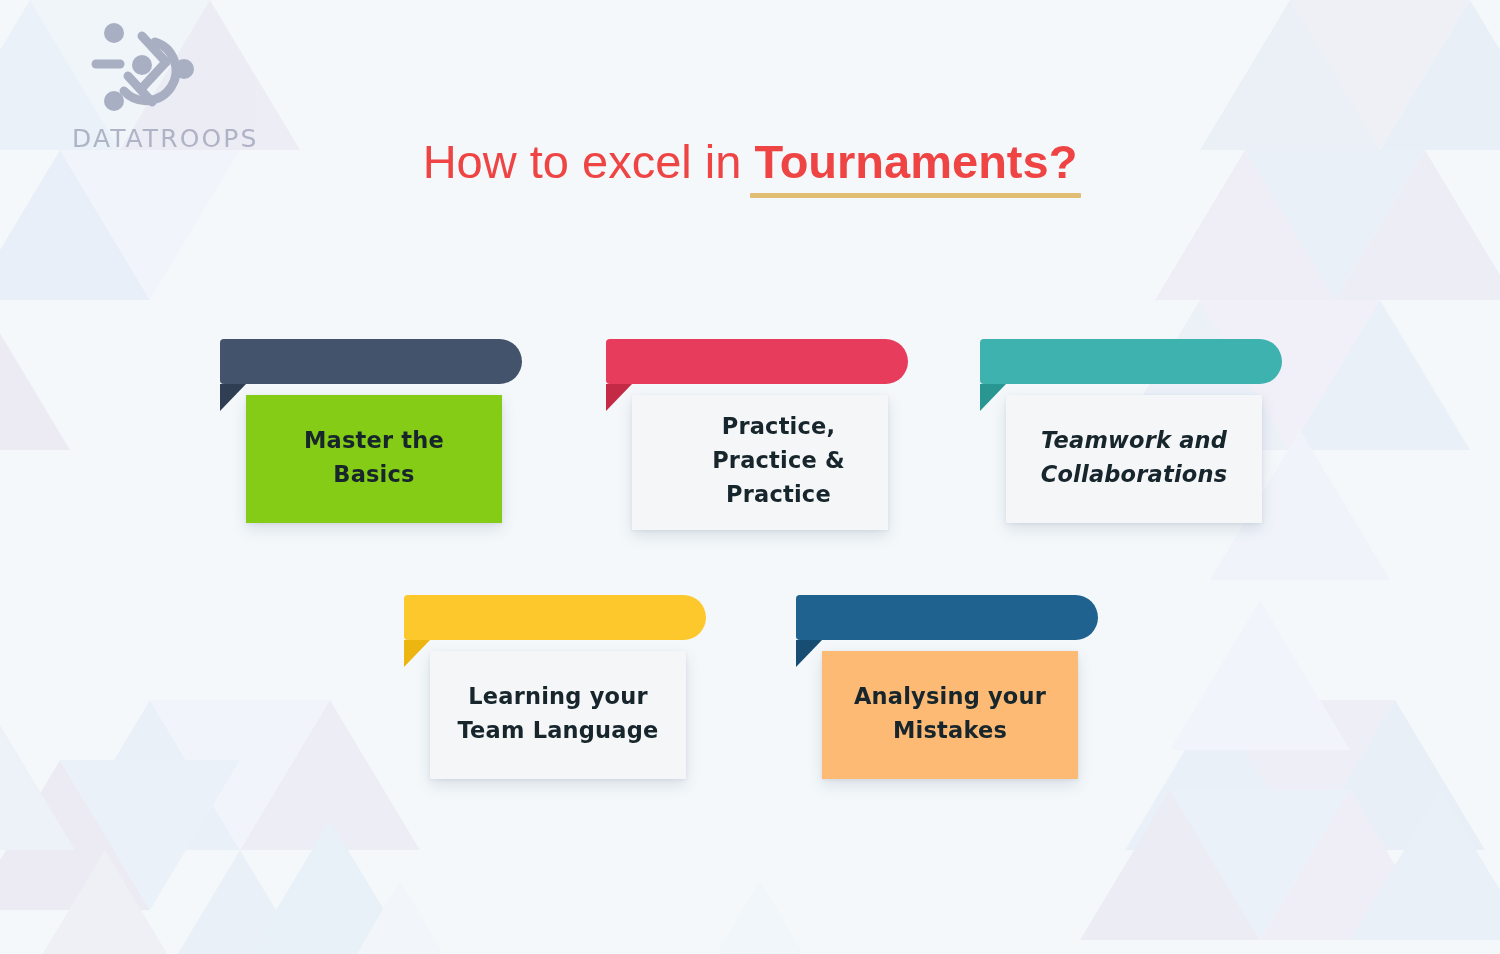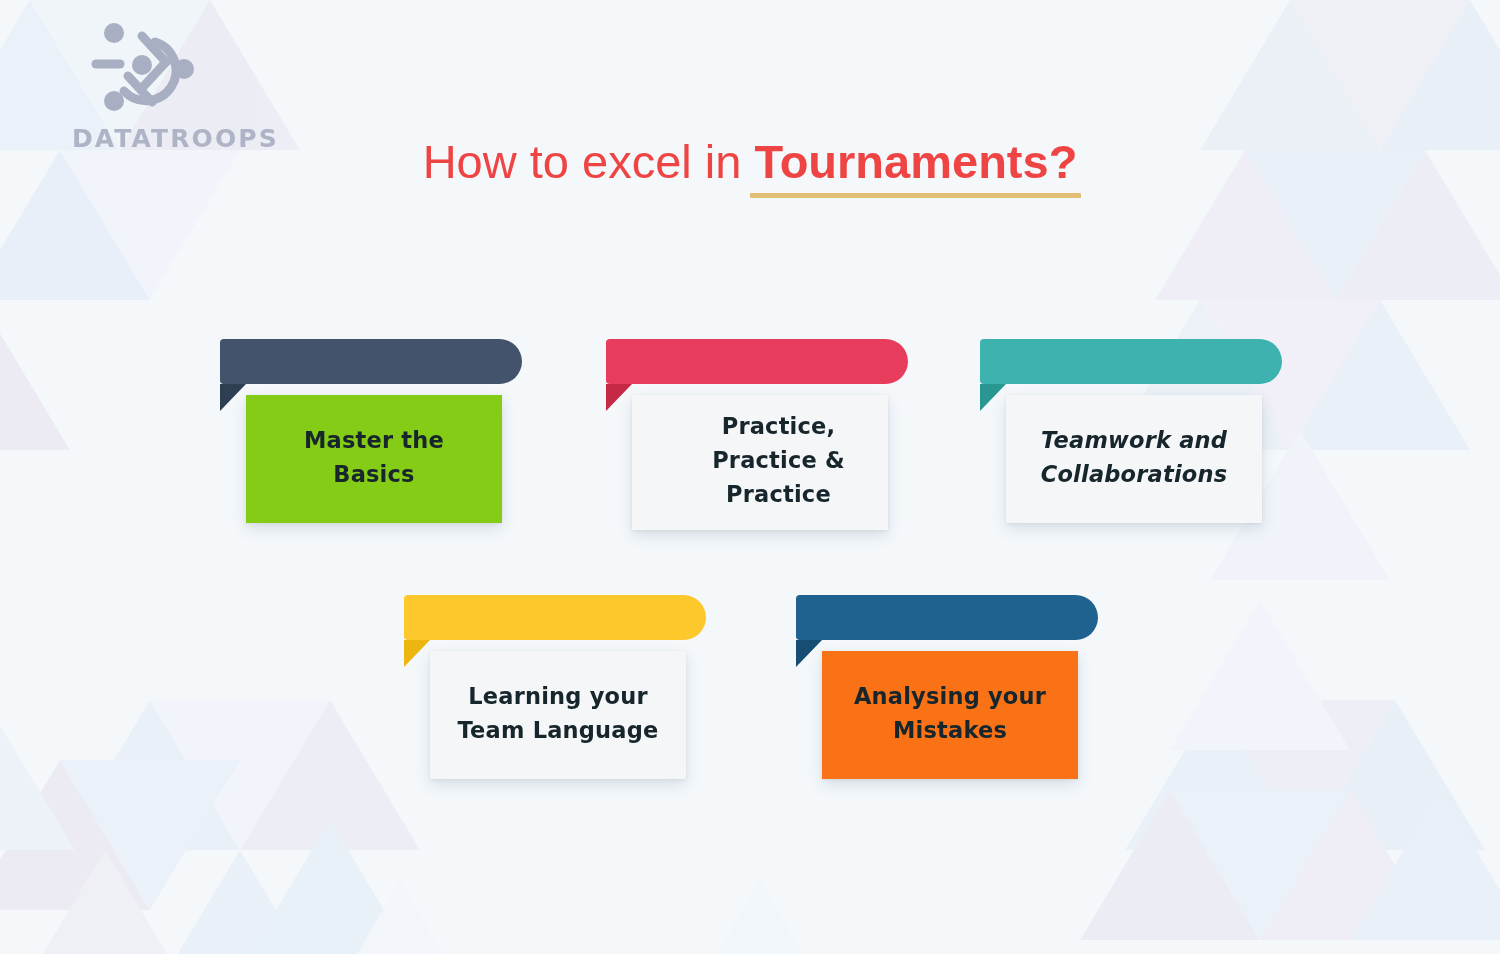--- a/index.html
+++ b/index.html
@@ -27,21 +27,21 @@
   #logo-block {
     position:absolute;
     left:72px; top:22px;
     z-index:3;
     width:230px;
   }
   #logo-mark { display:block; margin-left:8px; }
   #logo-wordmark {
     margin-top:4px;
     font-size:25px;
-    font-weight:bold;
+    font-weight:normal;
     letter-spacing:2.1px;
     color:#aeb4c6;
     font-family:"DejaVu Sans", sans-serif;
     white-space:nowrap;
   }
 
   
   #title {
     position:absolute;
     top:134px; left:0; right:0;
@@ -230,18 +230,18 @@
     <div class="card-body" style="background: rgb(245, 246, 247);">
       <div class="card-title" style="color: rgb(23, 38, 44);">Learning your<br>Team Language</div>
     </div>
   </div>
 
   <div class="card" style="left:784px; top:595px;">
     <div class="ribbon-wrap">
       <div class="ribbon" style="background: rgb(31, 98, 143);"></div>
       <div class="ribbon-fold" style="border-color: transparent transparent transparent rgb(23, 77, 114);"></div>
     </div>
-    <div class="card-body" style="background: #f97316;">
+    <div class="card-body" style="background: #fdba74;">
       <div class="card-title" style="color: rgb(23, 38, 44);">Analysing your<br>Mistakes</div>
     </div>
   </div>
 
 </div>
 
 </body></html>

